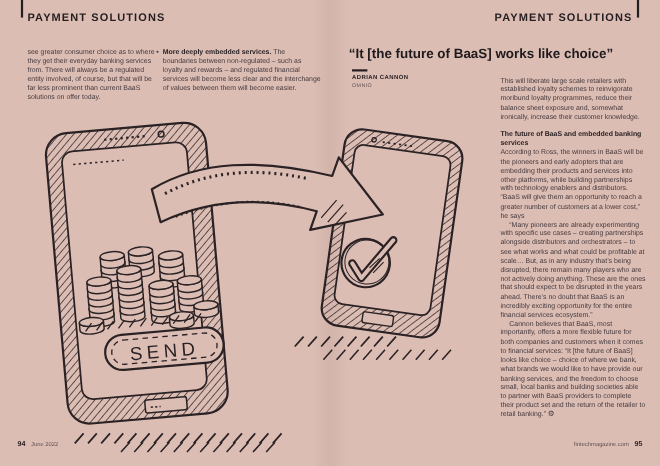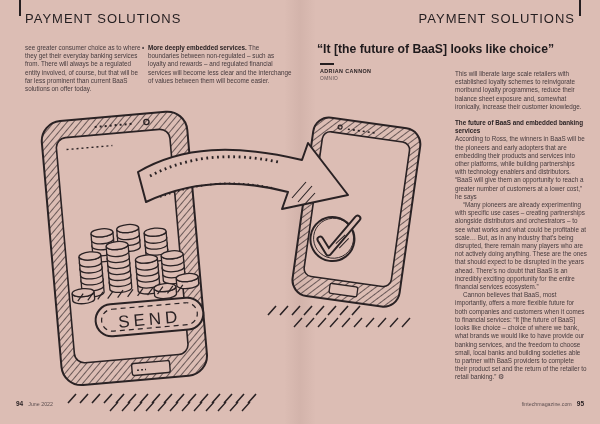--- a/index.html
+++ b/index.html
@@ -1,20 +1,20 @@
 <!DOCTYPE html>
 <html><head>
 <meta charset="utf-8">
 <style>
   html,body{margin:0;padding:0;}
   body{width:600px;height:424px;position:relative;overflow:hidden;
        background:#dcbdb4;font-family:"Liberation Sans",sans-serif;color:#2a2224;}
   .abs{position:absolute;}
   
-  .kicker{font-size:13px;font-weight:400;letter-spacing:1px;color:#241e20;}
+  .kicker{font-size:10px;font-weight:700;letter-spacing:1px;color:#241e20;}
   .vrule{width:2px;background:#241e20;}
   
   .copy{font-size:6.3px;line-height:8.2px;color:#453a3d;text-align:left;}
   .copy p{margin:0 0 0 0;}
   .copy .indent{text-indent:8px;}
   .bold{font-weight:700;color:#2a2224;}
   .bullet-row{display:flex;}
   .bullet-glyph{width:6px;flex:0 0 6px;font-weight:700;}
   
   .quote{font-size:12.2px;font-weight:700;color:#1f1a1c;letter-spacing:0px;white-space:nowrap;}
@@ -45,21 +45,21 @@
 <div class="abs copy" style="left:25px;top:44px;width:122px;">
   <p>see greater consumer choice as to where they get their everyday banking services from. There will always be a regulated entity involved, of course, but that will be far less prominent than current BaaS solutions on offer today.</p>
 </div>
 
 <div class="abs copy bullet-row" style="left:142px;top:44px;width:150px;">
   <span class="bullet-glyph">•</span>
   <p><span class="bold">More deeply embedded services.</span>
     <span>The boundaries between non-regulated – such as loyalty and rewards – and regulated financial services will become less clear and the interchange of values between them will become easier.</span></p>
 </div>
 
-<div class="abs quote" style="left:317px;top:42px;">“It [the future of BaaS] looks like choice”</div>
+<div class="abs quote" style="left:317px;top:42px;">“It [the future of BaaS] works like choice”</div>
 <div class="abs attr-rule" style="left:320px;top:63px;"></div>
 <div class="abs attr-name" style="left:320px;top:68px;">ADRIAN CANNON</div>
 <div class="abs attr-org" style="left:320px;top:75px;">OMNIO</div>
 
 <div class="abs copy" style="left:455px;top:70px;width:132px;">
   <p>This will liberate large scale retailers with established loyalty schemes to reinvigorate moribund loyalty programmes, reduce their balance sheet exposure and, somewhat ironically, increase their customer knowledge.</p>
   <p style="margin-top:8px;"><span class="subhead">The future of BaaS and embedded banking services</span></p>
   <p>According to Ross, the winners in BaaS will be the pioneers and early adopters that are embedding their products and services into other platforms, while building partnerships with technology enablers and distributors. “BaaS will give them an opportunity to reach a greater number of customers at a lower cost,” he says</p>
   <p class="indent">“Many pioneers are already experimenting with specific use cases – creating partnerships alongside distributors and orchestrators – to see what works and what could be profitable at scale… But, as in any industry that’s being disrupted, there remain many players who are not actively doing anything. These are the ones that should expect to be disrupted in the years ahead. There’s no doubt that BaaS is an incredibly exciting opportunity for the entire financial services ecosystem.”</p>
   <p class="indent"><span>Cannon believes that BaaS, most importantly, offers a more flexible future for both companies and customers when it comes to financial services: “It [the future of BaaS] looks like choice – choice of where we bank, what brands we would like to have provide our banking services, and the freedom to choose small, local banks and building societies able to partner with BaaS providers to complete their product set and the return of the retailer to retail banking.”</span> <span class="endmark">⚙</span></p>

